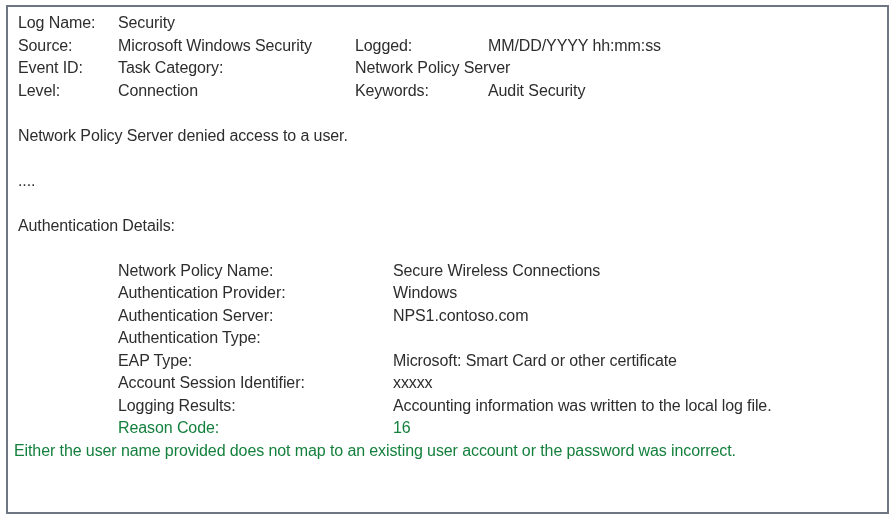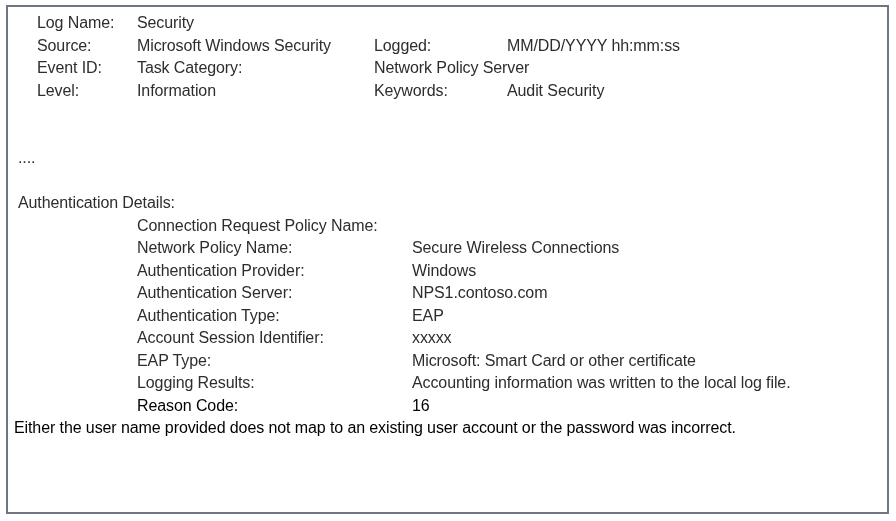--- a/index.html
+++ b/index.html
@@ -44,26 +44,26 @@
     height: 22.5px;
   }
   .drow {
     display: grid;
     grid-template-columns: 275px auto;
     margin-left: 100px;
     min-height: 22.5px;
     white-space: nowrap;
   }
   .red {
-    color: #000000;
+    color: #15803d;
   }
   .footer-note {
     margin-left: -4px;
   }
-  .cell { white-space: nowrap; margin-left: 19px; }
+  .cell { white-space: nowrap; }
 </style>
 </head>
 <body>
 
 <div class="frame">
   <div class="content">
 
     <div class="hrow">
       <span class="cell">Log Name:</span>
       <span class="cell">Security</span>
@@ -76,62 +76,61 @@
       <span class="cell">Logged:</span>
       <span class="cell">MM/DD/YYYY hh:mm:ss</span>
     </div>
     <div class="hrow">
       <span class="cell">Event ID:</span>
       <span class="cell">Task Category:</span>
       <span class="cell">Network Policy Server</span>
     </div>
     <div class="hrow">
       <span class="cell">Level:</span>
-      <span class="cell">Information</span>
+      <span class="cell">Connection</span>
       <span class="cell">Keywords:</span>
       <span class="cell">Audit Security</span>
     </div>
 
     <div class="blank"></div>
 
+    <div class="line">Network Policy Server denied access to a user.</div>
 
     <div class="blank"></div>
 
     <div class="line">....</div>
 
     <div class="blank"></div>
 
     <div class="line">Authentication Details:</div>
 
     <div class="drow">
-      <span class="cell">Connection Request Policy Name:</span>
     </div>
     <div class="drow">
       <span class="cell">Network Policy Name:</span>
       <span class="cell">Secure Wireless Connections</span>
     </div>
     <div class="drow">
       <span class="cell">Authentication Provider:</span>
       <span class="cell">Windows</span>
     </div>
     <div class="drow">
       <span class="cell">Authentication Server:</span>
       <span class="cell">NPS1.contoso.com</span>
     </div>
     <div class="drow">
       <span class="cell">Authentication Type:</span>
-      <span class="cell">EAP</span>
+    </div>
+    <div class="drow">
+      <span class="cell">EAP Type:</span>
+      <span class="cell">Microsoft: Smart Card or other certificate</span>
     </div>
     <div class="drow">
       <span class="cell">Account Session Identifier:</span>
       <span class="cell">xxxxx</span>
-    </div>
-    <div class="drow">
-      <span class="cell">EAP Type:</span>
-      <span class="cell">Microsoft: Smart Card or other certificate</span>
     </div>
     <div class="drow">
       <span class="cell">Logging Results:</span>
       <span class="cell">Accounting information was written to the local log file.</span>
     </div>
     <div class="drow red">
       <span class="cell">Reason Code:</span>
       <span class="cell">16</span>
     </div>
 

